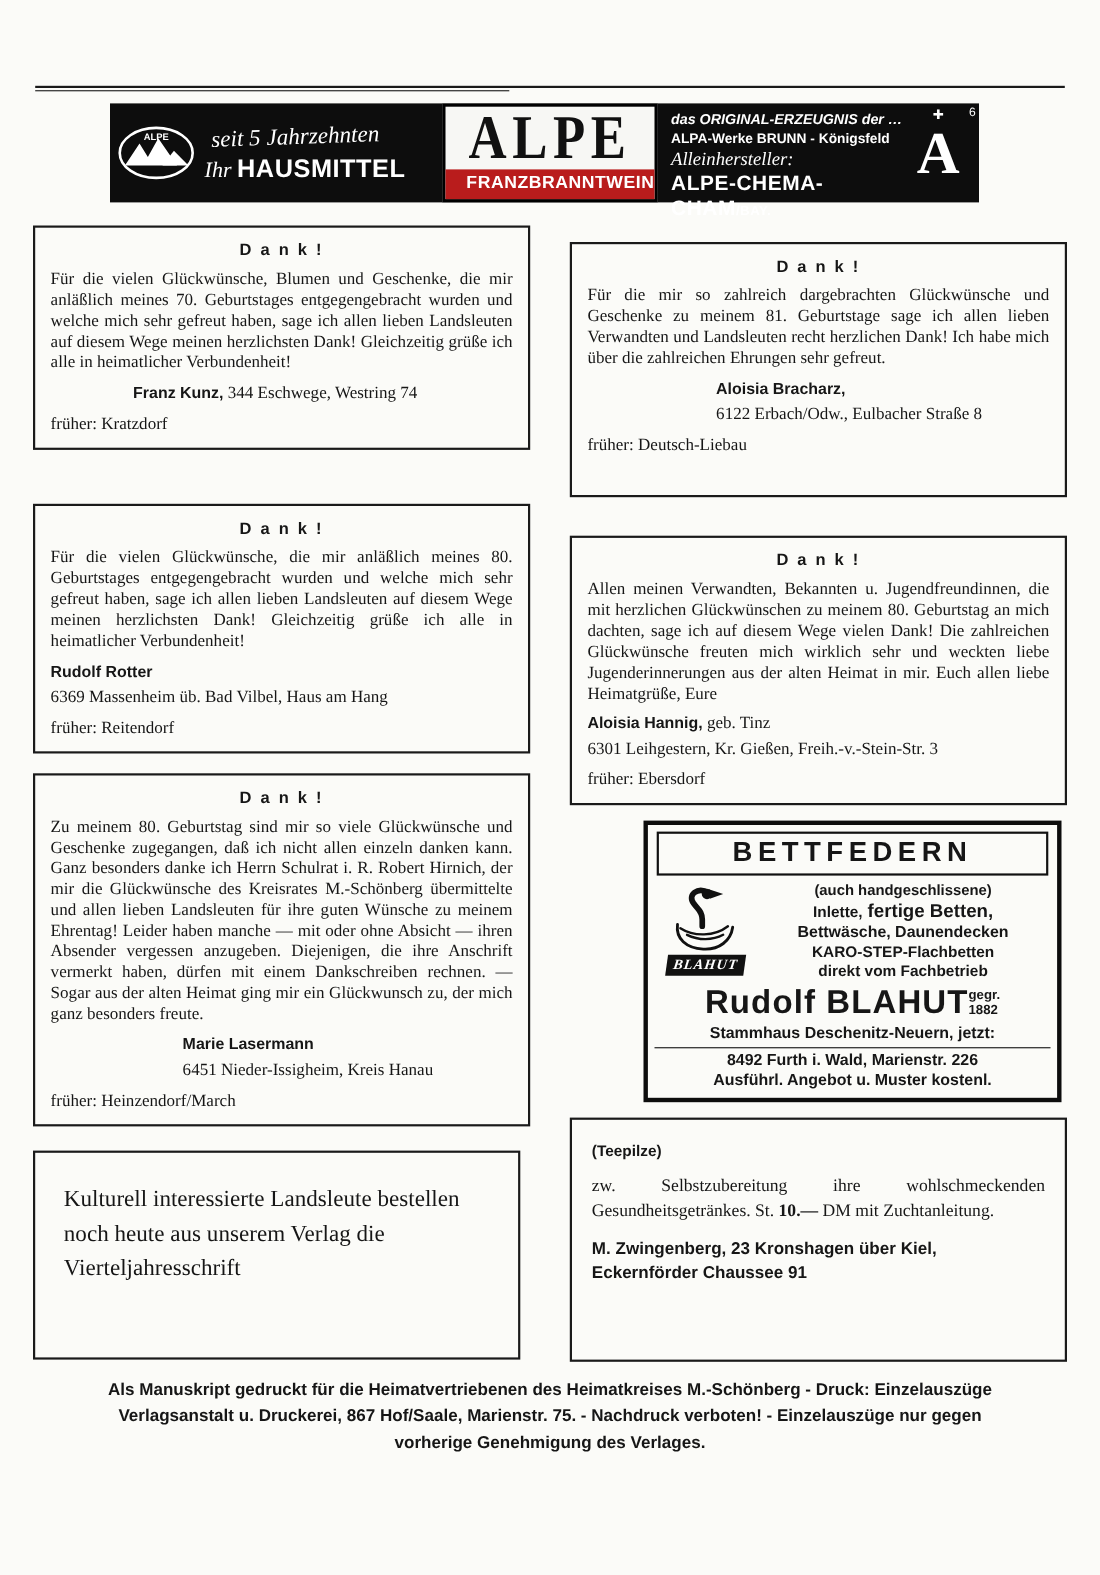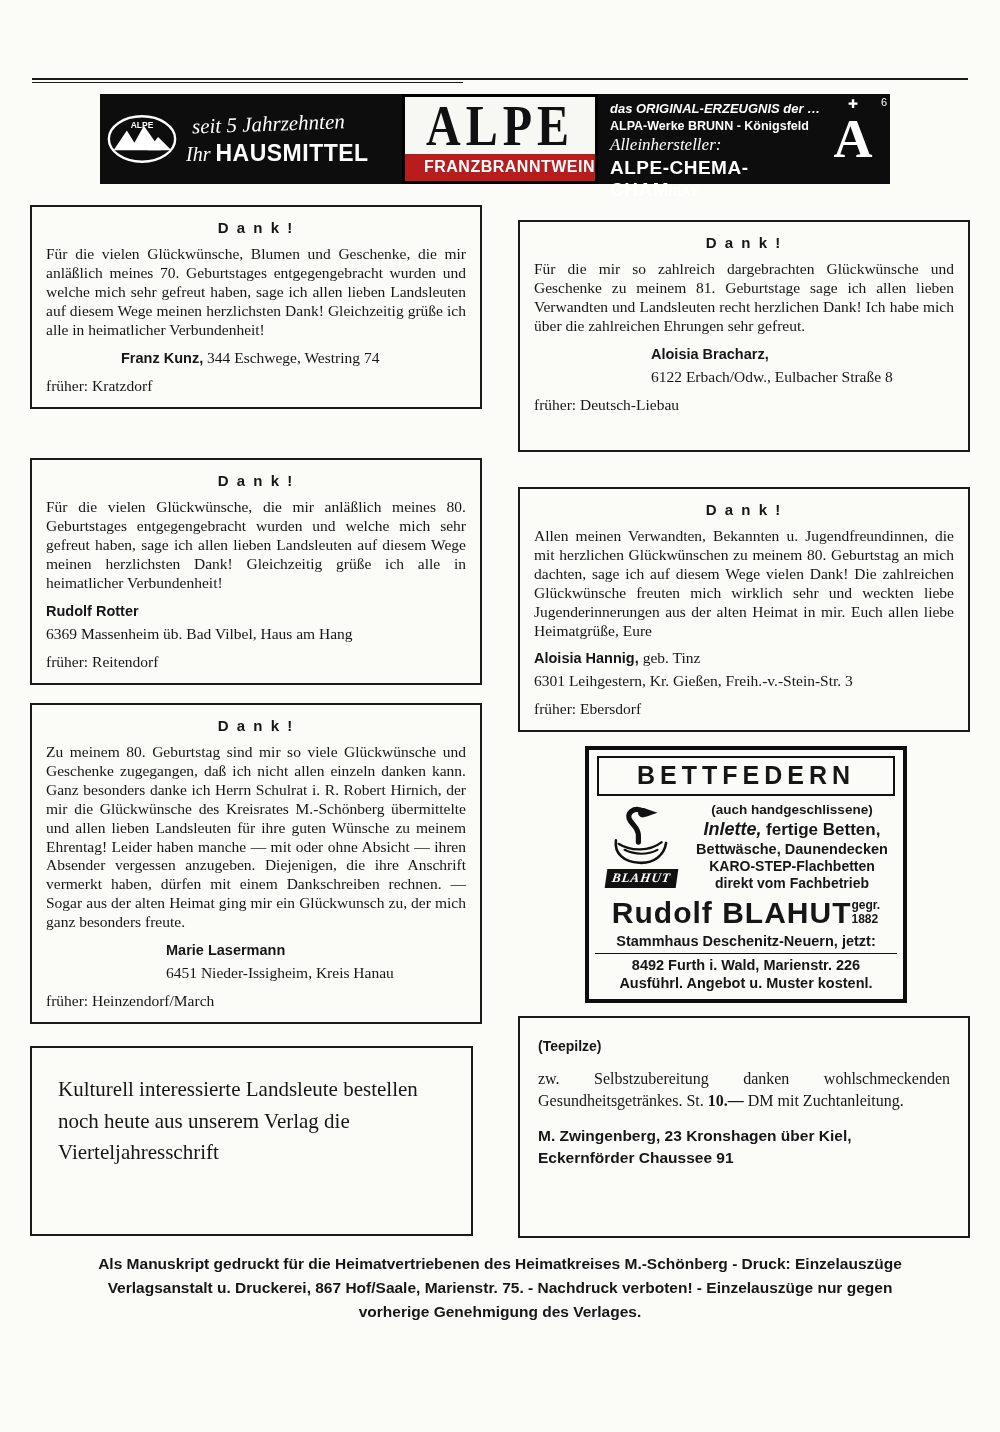--- a/index.html
+++ b/index.html
@@ -69,30 +69,30 @@
   .ind-75 { margin-left:75px; }
   .ind-105 { margin-left:117px; }
   .ind-120 { margin-left:120px; }
 
   
   .verlag { position:absolute; left:30px; top:1046px; width:443px; min-height:190px; border:2px solid #1a1a1a; padding:26px 26px 20px; background:#fbfbf8; }
   .verlag-intro { font-size:21px; line-height:1.5; }
   .verlag-title { margin-top:24px; text-align:center; font:bold 28px "Liberation Sans", sans-serif; letter-spacing:.3px; }
 
   
-  .bett { position:absolute; left:585px; top:746px; width:322px; border:4px solid #0d0d0d; background:#fbfbf8; padding:4px 6px 8px; font-family:"Liberation Sans", sans-serif; }
+  .bett { position:absolute; left:585px; top:746px; width:380px; border:4px solid #0d0d0d; background:#fbfbf8; padding:4px 6px 8px; font-family:"Liberation Sans", sans-serif; }
   .bett-title { border:2px solid #111; margin:2px 2px 4px; padding:3px 0 4px; text-align:center; font-weight:bold; font-size:25px; letter-spacing:5px; }
   .bett-top { display:flex; align-items:flex-start; }
   .swan-col { flex:0 0 92px; text-align:center; padding-top:4px; }
   .swan svg { display:block; margin:0 auto; }
   .blahut-tag { display:inline-block; background:#111; color:#fff; font:italic bold 13px "Liberation Serif", serif; padding:1px 6px 2px; transform:skewX(-8deg); letter-spacing:1px; }
   .bett-lines { flex:1; text-align:center; }
   .bl1 { font-weight:bold; font-size:13.5px; margin-top:2px; }
   .bl2 { margin-top:2px; }
-  .bl2a { font-weight:bold; font-size:18px;font-style:italic; }
+  .bl2a { font-weight:bold; font-size:14px; }
   .bl2b { font-weight:bold; font-size:17px; }
   .bl3 { font-weight:bold; font-size:14.5px; margin-top:1px; }
   .bl4 { font-weight:bold; font-size:14px; margin-top:1px; }
   .bl5 { font-weight:bold; font-size:14px; margin-top:1px; }
   .bett-name-row { display:flex; justify-content:center; align-items:center; gap:0; margin:5px 0 3px; }
   .bett-name { font-weight:bold; font-size:30px; letter-spacing:1px; }
   .bett-gegr { display:inline-flex; flex-direction:column; font-weight:bold; font-size:12px; line-height:1.15; text-align:left; }
   .bett-foot1, .bett-foot2, .bett-foot3 { text-align:center; font-weight:bold; font-size:14.5px; margin-top:2px; }
   .bett-foot2 { border-top:1px solid #111; padding-top:3px; margin-top:4px; }
 
@@ -227,21 +227,21 @@
     </div>
     <div class="bett-foot1">Stammhaus Deschenitz-Neuern, jetzt:</div>
     <div class="bett-foot2">8492 Furth i. Wald, Marienstr. 226</div>
     <div class="bett-foot3">Ausführl. Angebot u. Muster kostenl.</div>
   </div>
 
   <div class="komb">
     <div class="komb-title-row">
       <span class="komb-sub">(Teepilze)</span>
     </div>
-    <p class="komb-body"><span>zw. Selbstzubereitung danken wohlschmeckenden Gesundheitsgetränkes. St. </span><span class="komb-bold">10.—</span><span> DM mit Zuchtanleitung.</span></p>
+    <p class="komb-body"><span>zw. Selbstzubereitung ihre wohlschmeckenden Gesundheitsgetränkes. St. </span><span class="komb-bold">10.—</span><span> DM mit Zuchtanleitung.</span></p>
     <div class="komb-contact">M. Zwingenberg, 23 Kronshagen über Kiel, Eckernförder Chaussee 91</div>
   </div>
 
   <div class="footer">
     <div>Als Manuskript gedruckt für die Heimatvertriebenen des Heimatkreises M.-Schönberg - Druck: Einzelauszüge</div>
     <div>Verlagsanstalt u. Druckerei, 867 Hof/Saale, Marienstr. 75. - Nachdruck verboten! - Einzelauszüge nur gegen</div>
     <div>vorherige Genehmigung des Verlages.</div>
   </div>
 
 </div>

